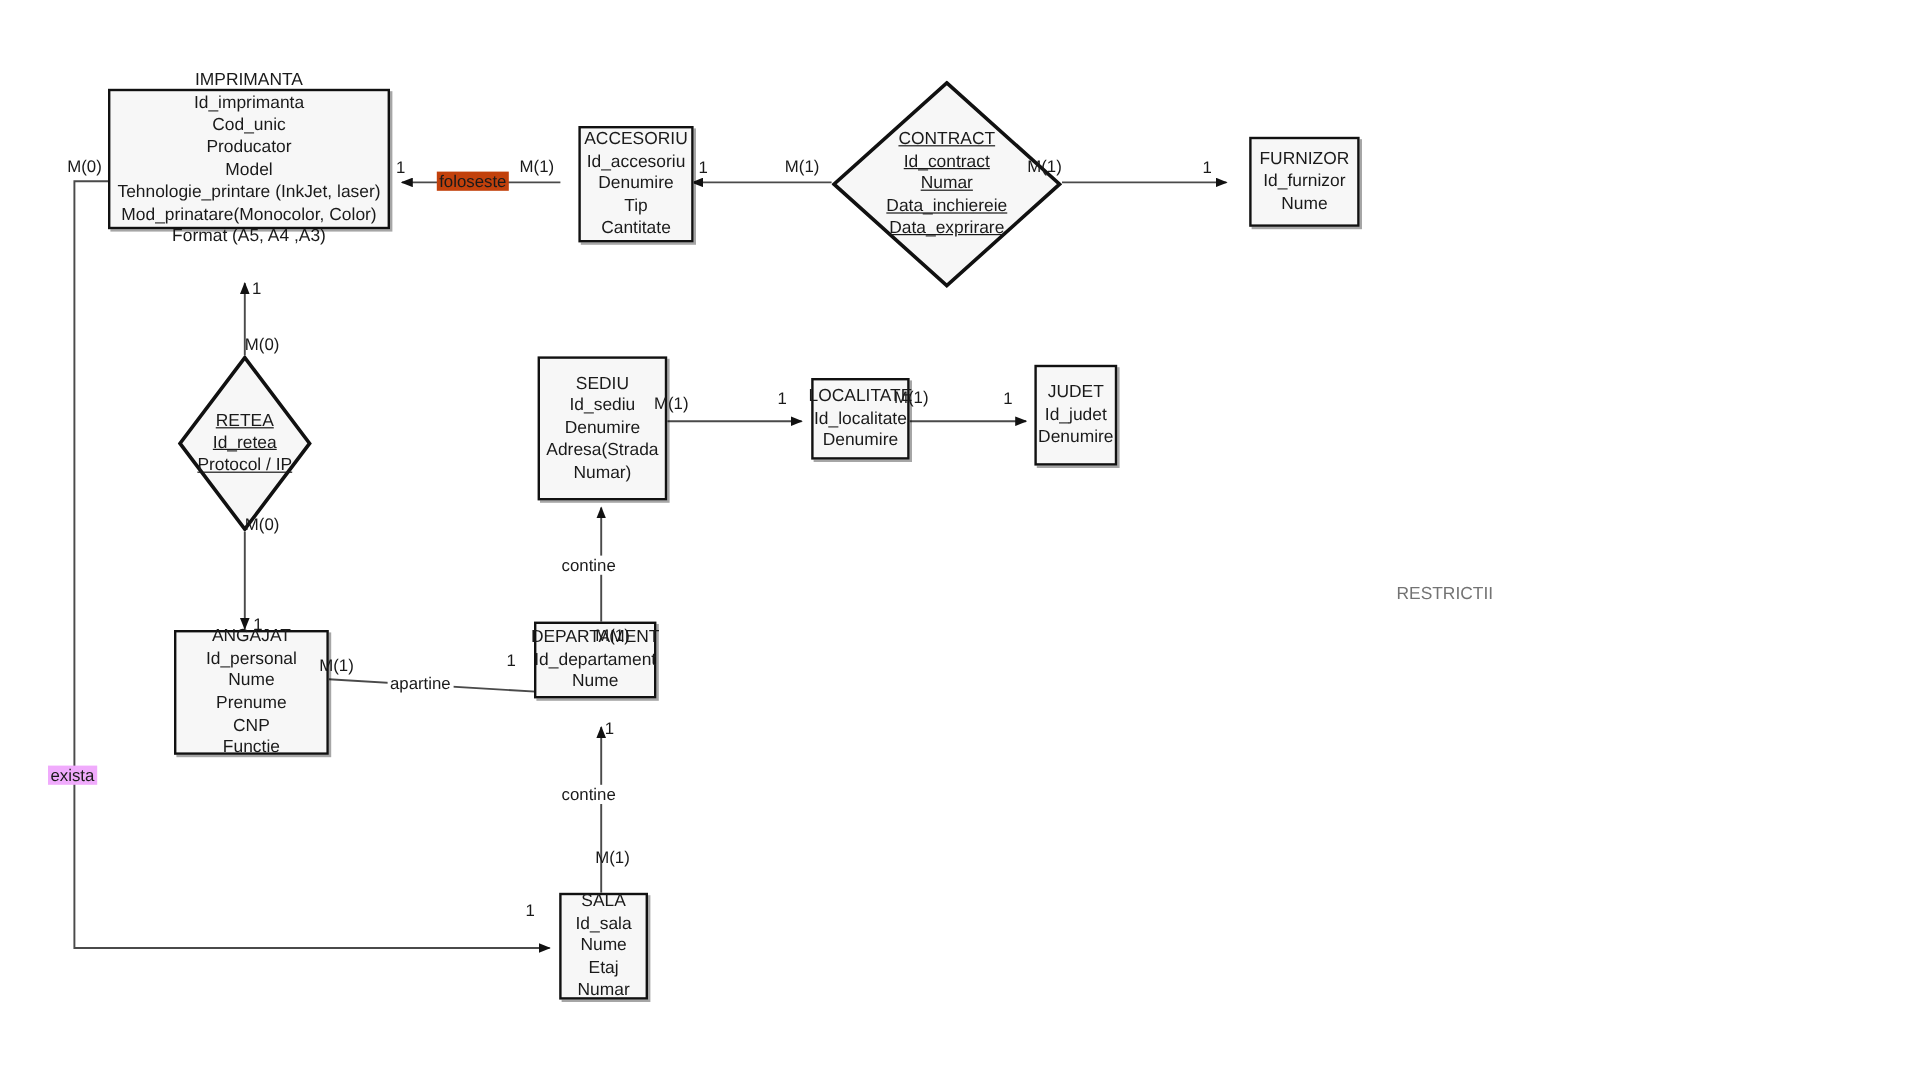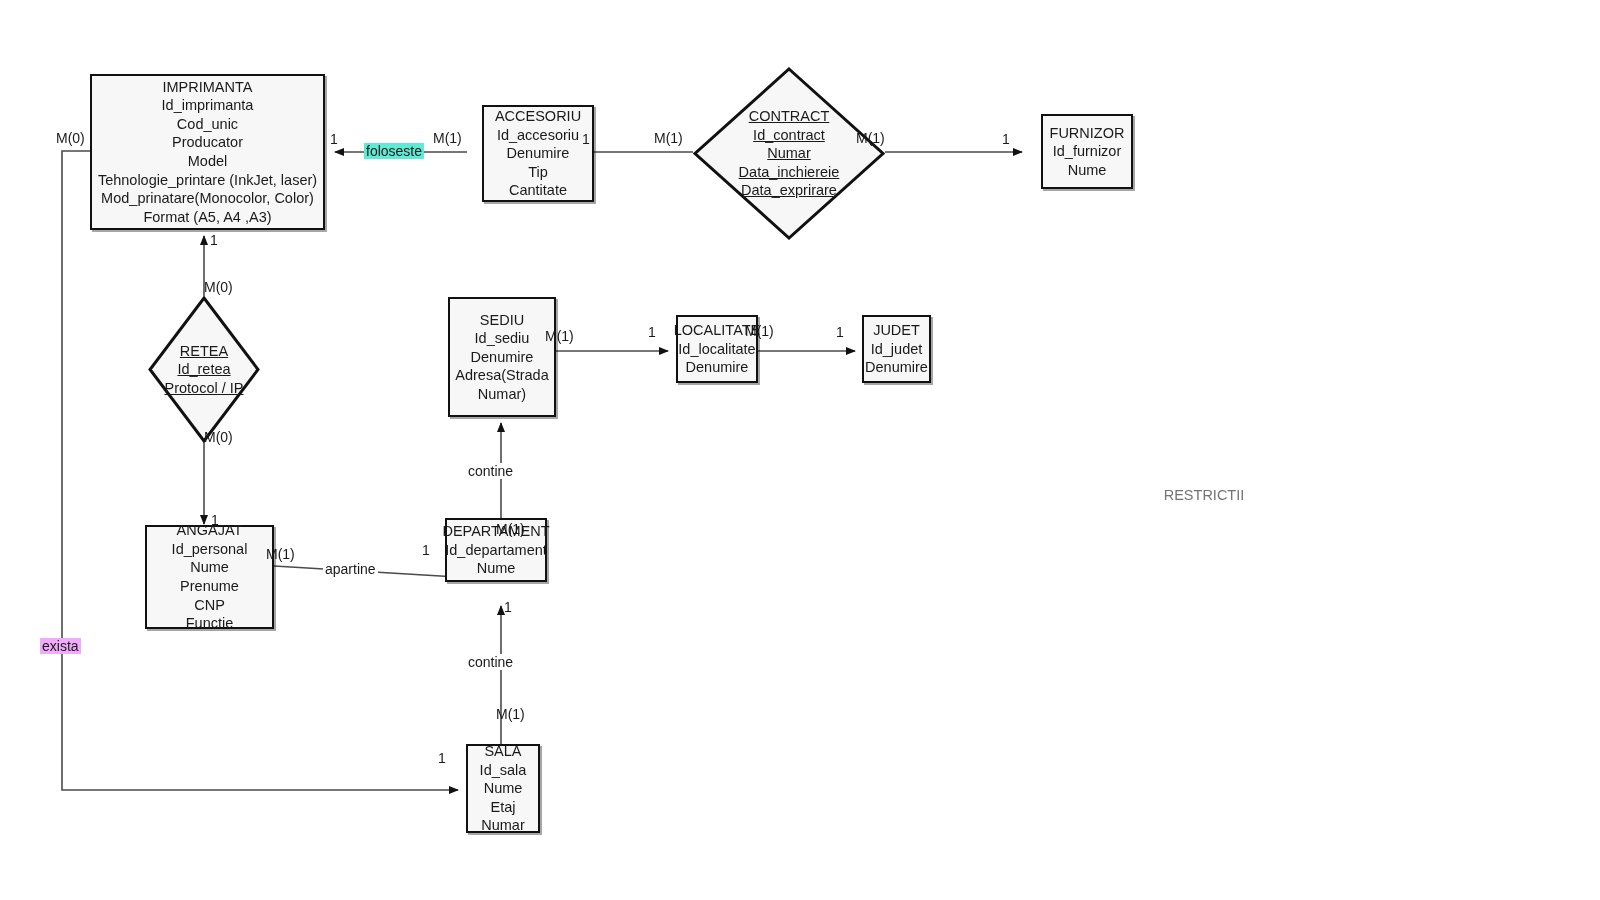--- a/index.html
+++ b/index.html
@@ -116,32 +116,32 @@
 
     <line x1="501" y1="744" x2="501" y2="606" stroke="#4a4a4a" stroke-width="1.6" marker-end="url(#arrow)"></line>
 
     <line x1="556" y1="351" x2="668" y2="351" stroke="#4a4a4a" stroke-width="1.6" marker-end="url(#arrow)"></line>
 
     <line x1="757" y1="351" x2="855" y2="351" stroke="#4a4a4a" stroke-width="1.6" marker-end="url(#arrow)"></line>
 
     <polyline points="90,151 62,151 62,790 458,790" fill="none" stroke="#4a4a4a" stroke-width="1.6" marker-end="url(#arrow)"></polyline>
   </svg>
 
-  <div class="node entity" style="left:90px; top:74px; width:235px; height:156px;">
+  <div class="node entity" style="left:90px; top:74px; width:235px; height:117px;">
     <div class="ttl">IMPRIMANTA</div>
     <div class="attr">Id_imprimanta</div>
     <div class="attr">Cod_unic</div>
     <div class="attr">Producator</div>
     <div class="attr">Model</div>
     <div class="attr">Tehnologie_printare (InkJet, laser)</div>
     <div class="attr">Mod_prinatare(Monocolor, Color)</div>
     <div class="attr">Format (A5, A4 ,A3)</div>
   </div>
 
-  <div class="node entity" style="left:482px; top:105px; width:112px; height:97px;">
+  <div class="node entity" style="left:482px; top:105px; width:96px; height:97px;">
     <div class="ttl">ACCESORIU</div>
     <div class="attr">Id_accesoriu</div>
     <div class="attr">Denumire</div>
     <div class="attr">Tip</div>
     <div class="attr">Cantitate</div>
   </div>
 
   <div class="node entity" style="left:1041px; top:114px; width:92px; height:75px;">
     <div class="ttl">FURNIZOR</div>
     <div class="attr">Id_furnizor</div>
@@ -155,21 +155,21 @@
     <div class="attr">Adresa(Strada</div>
     <div class="attr">Numar)</div>
   </div>
 
   <div class="node entity" style="left:676px; top:315px; width:82px; height:68px;">
     <div class="ttl">LOCALITATE</div>
     <div class="attr">Id_localitate</div>
     <div class="attr">Denumire</div>
   </div>
 
-  <div class="node entity" style="left:862px; top:315px; width:69px; height:68px;">
+  <div class="node entity" style="left:862px; top:304px; width:69px; height:84px;">
     <div class="ttl">JUDET</div>
     <div class="attr">Id_judet</div>
     <div class="attr">Denumire</div>
   </div>
 
   <div class="node entity" style="left:145px; top:525px; width:129px; height:104px;">
     <div class="ttl">ANGAJAT</div>
     <div class="attr">Id_personal</div>
     <div class="attr">Nume</div>
     <div class="attr">Prenume</div>
@@ -212,21 +212,21 @@
       <div class="ttl">RETEA</div>
       <div class="attr">Id_retea</div>
       <div class="attr">Protocol / IP</div>
     </div>
   </div>
 
   <div class="edge-label" style="left:56px; top:130px;">M(0)</div>
 
   <div class="edge-label" style="left:330px; top:131px;">1</div>
 
-  <div class="edge-label" style="left:364px; top:143px; background:#5eead4; padding:0 2px;">foloseste</div>
+  <div class="edge-label" style="left:364px; top:143px; background:#c2410c; padding:0 2px;">foloseste</div>
 
   <div class="edge-label" style="left:433px; top:130px;">M(1)</div>
 
   <div class="edge-label" style="left:582px; top:131px;">1</div>
 
   <div class="edge-label" style="left:654px; top:130px;">M(1)</div>
 
   <div class="edge-label" style="left:856px; top:130px;">M(1)</div>
 
   <div class="edge-label" style="left:1002px; top:131px;">1</div>

